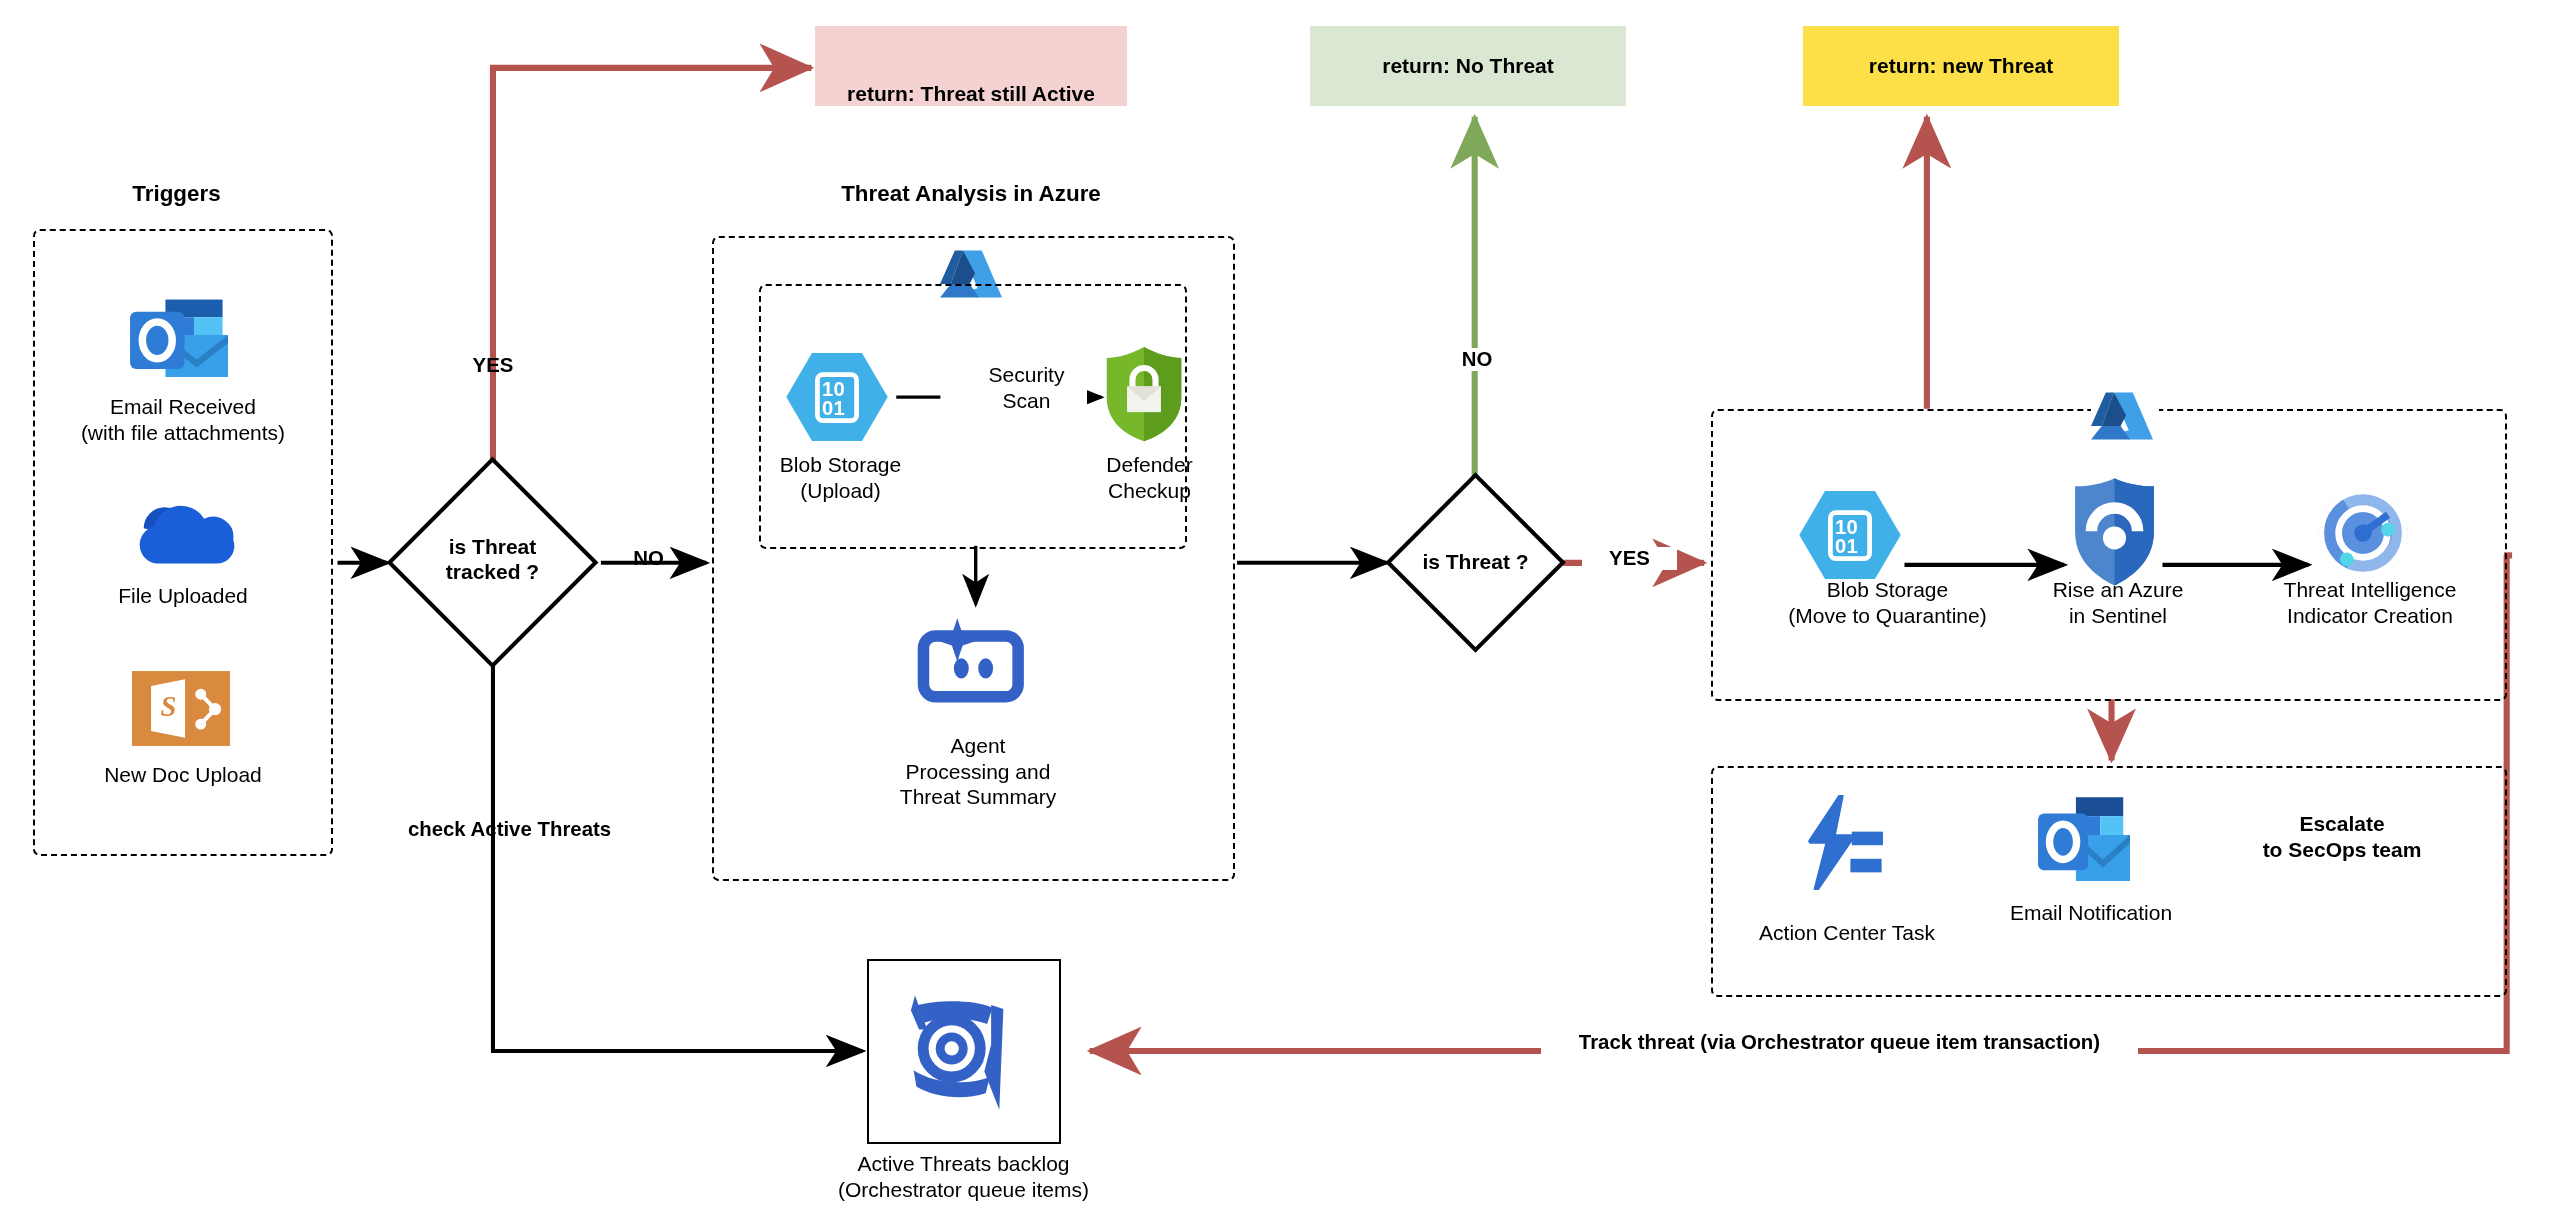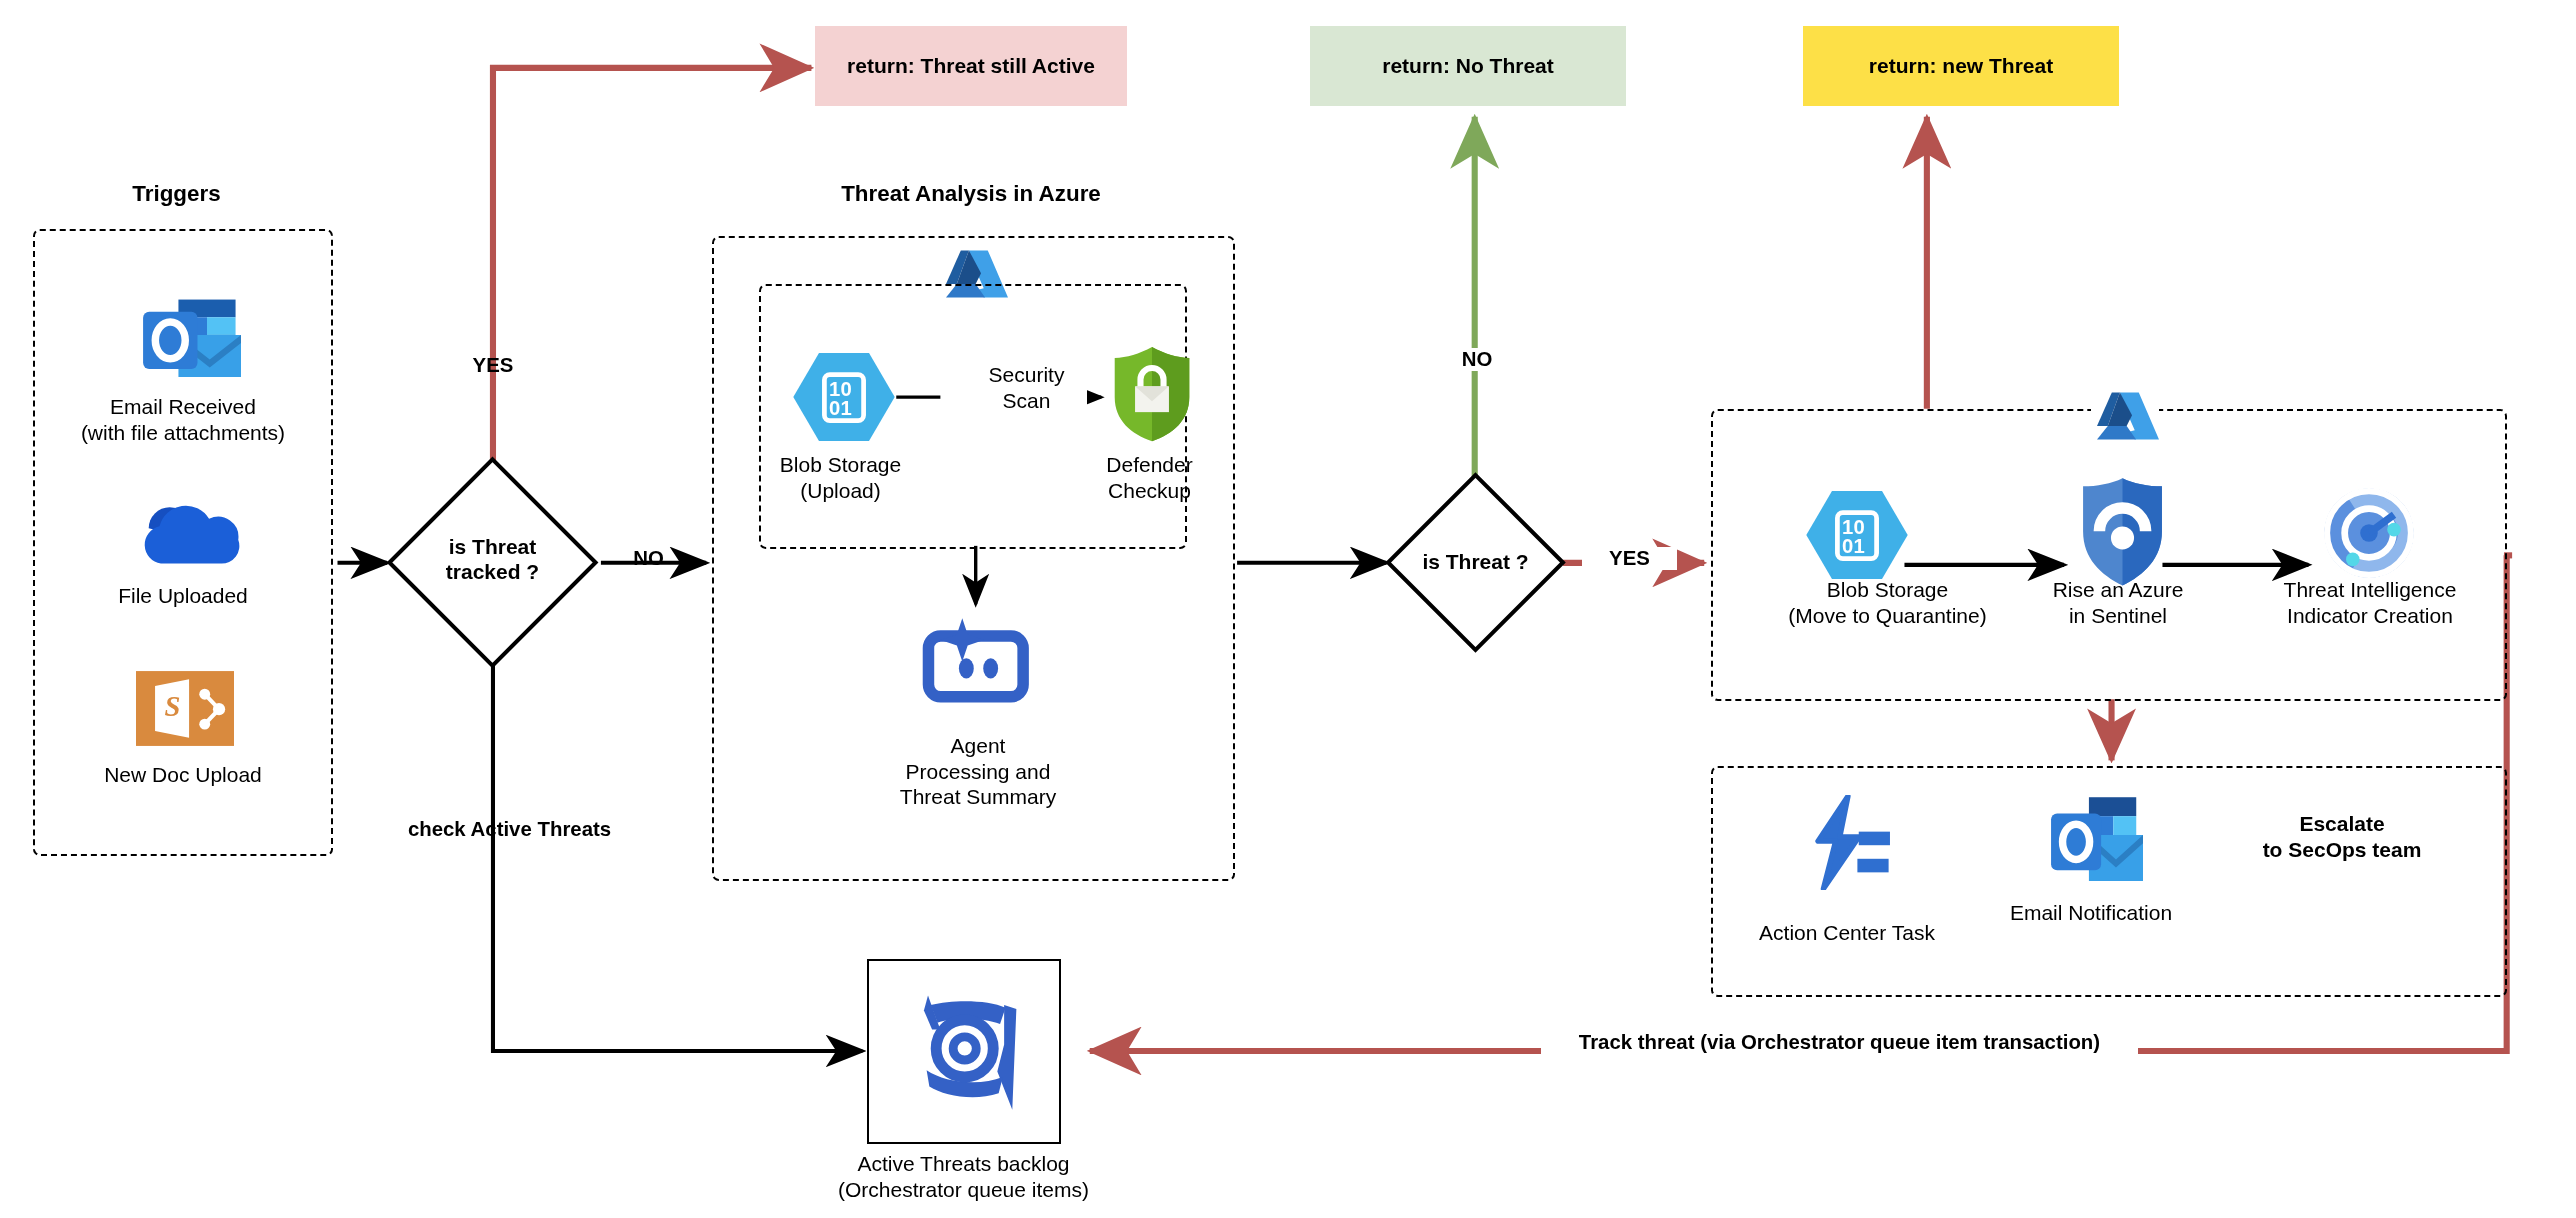--- a/index.html
+++ b/index.html
@@ -14,21 +14,21 @@
   .blbl{font-size:21px;font-weight:bold;text-align:center;line-height:1.22;}
   .edge-lbl{font-size:20.4px;font-weight:bold;text-align:center;white-space:nowrap;}
 
   .retbox{display:flex;align-items:center;justify-content:center;
           font-weight:bold;font-size:21px;text-align:center;box-sizing:border-box;}
 
   .dashgroup{box-sizing:border-box;border:2.7px dashed #000;border-radius:6.8px;}
 
   .diamond-txt{font-weight:bold;font-size:21px;line-height:1.2;text-align:center;}
 
-  .icon-wrap{display:flex;align-items:center;justify-content:flex-end;}
+  .icon-wrap{display:flex;align-items:center;justify-content:flex-start;}
   .solidbox{box-sizing:border-box;border:2.7px solid #000;background:#fff;}
 </style>
 </head>
 <body>
 
 <div id="stage">
 
   <svg class="layer" viewBox="0 0 3794 1794">
     <defs>
       <marker id="ahBlack" markerWidth="10" markerHeight="8" refX="9" refY="4" orient="auto">
@@ -66,21 +66,21 @@
 
     <line x1="1320" y1="585" x2="1385" y2="585" stroke="#000" stroke-width="5"></line>
     <line x1="1528" y1="585" x2="1622" y2="585" stroke="#000" stroke-width="5" marker-end="url(#ahBlack)"></line>
 
     <line x1="1437" y1="804" x2="1437" y2="890" stroke="#000" stroke-width="5" marker-end="url(#ahBlack)"></line>
 
     <line x1="2805" y1="832" x2="3040" y2="832" stroke="#000" stroke-width="6" marker-end="url(#ahBlack)"></line>
     <line x1="3185" y1="832" x2="3400" y2="832" stroke="#000" stroke-width="6" marker-end="url(#ahBlack)"></line>
   </svg>
 
-  <div class="abs retbox" style="left:815px;top:26px;width:312px;height:80px;background:#F4D2D2;">
+  <div class="abs retbox" style="left:815px;top:26px;width:312px;height:80px;background:#F4D2D2;align-items:flex-end;">
     <span>return: Threat still Active</span>
   </div>
 
   <div class="abs retbox" style="left:1310px;top:26px;width:316px;height:80px;background:#D9E7D3;">
     <span>return: No Threat</span>
   </div>
 
   <div class="abs retbox" style="left:1803px;top:26px;width:316px;height:80px;background:#fde047;">
     <span>return: new Threat</span>
   </div>

